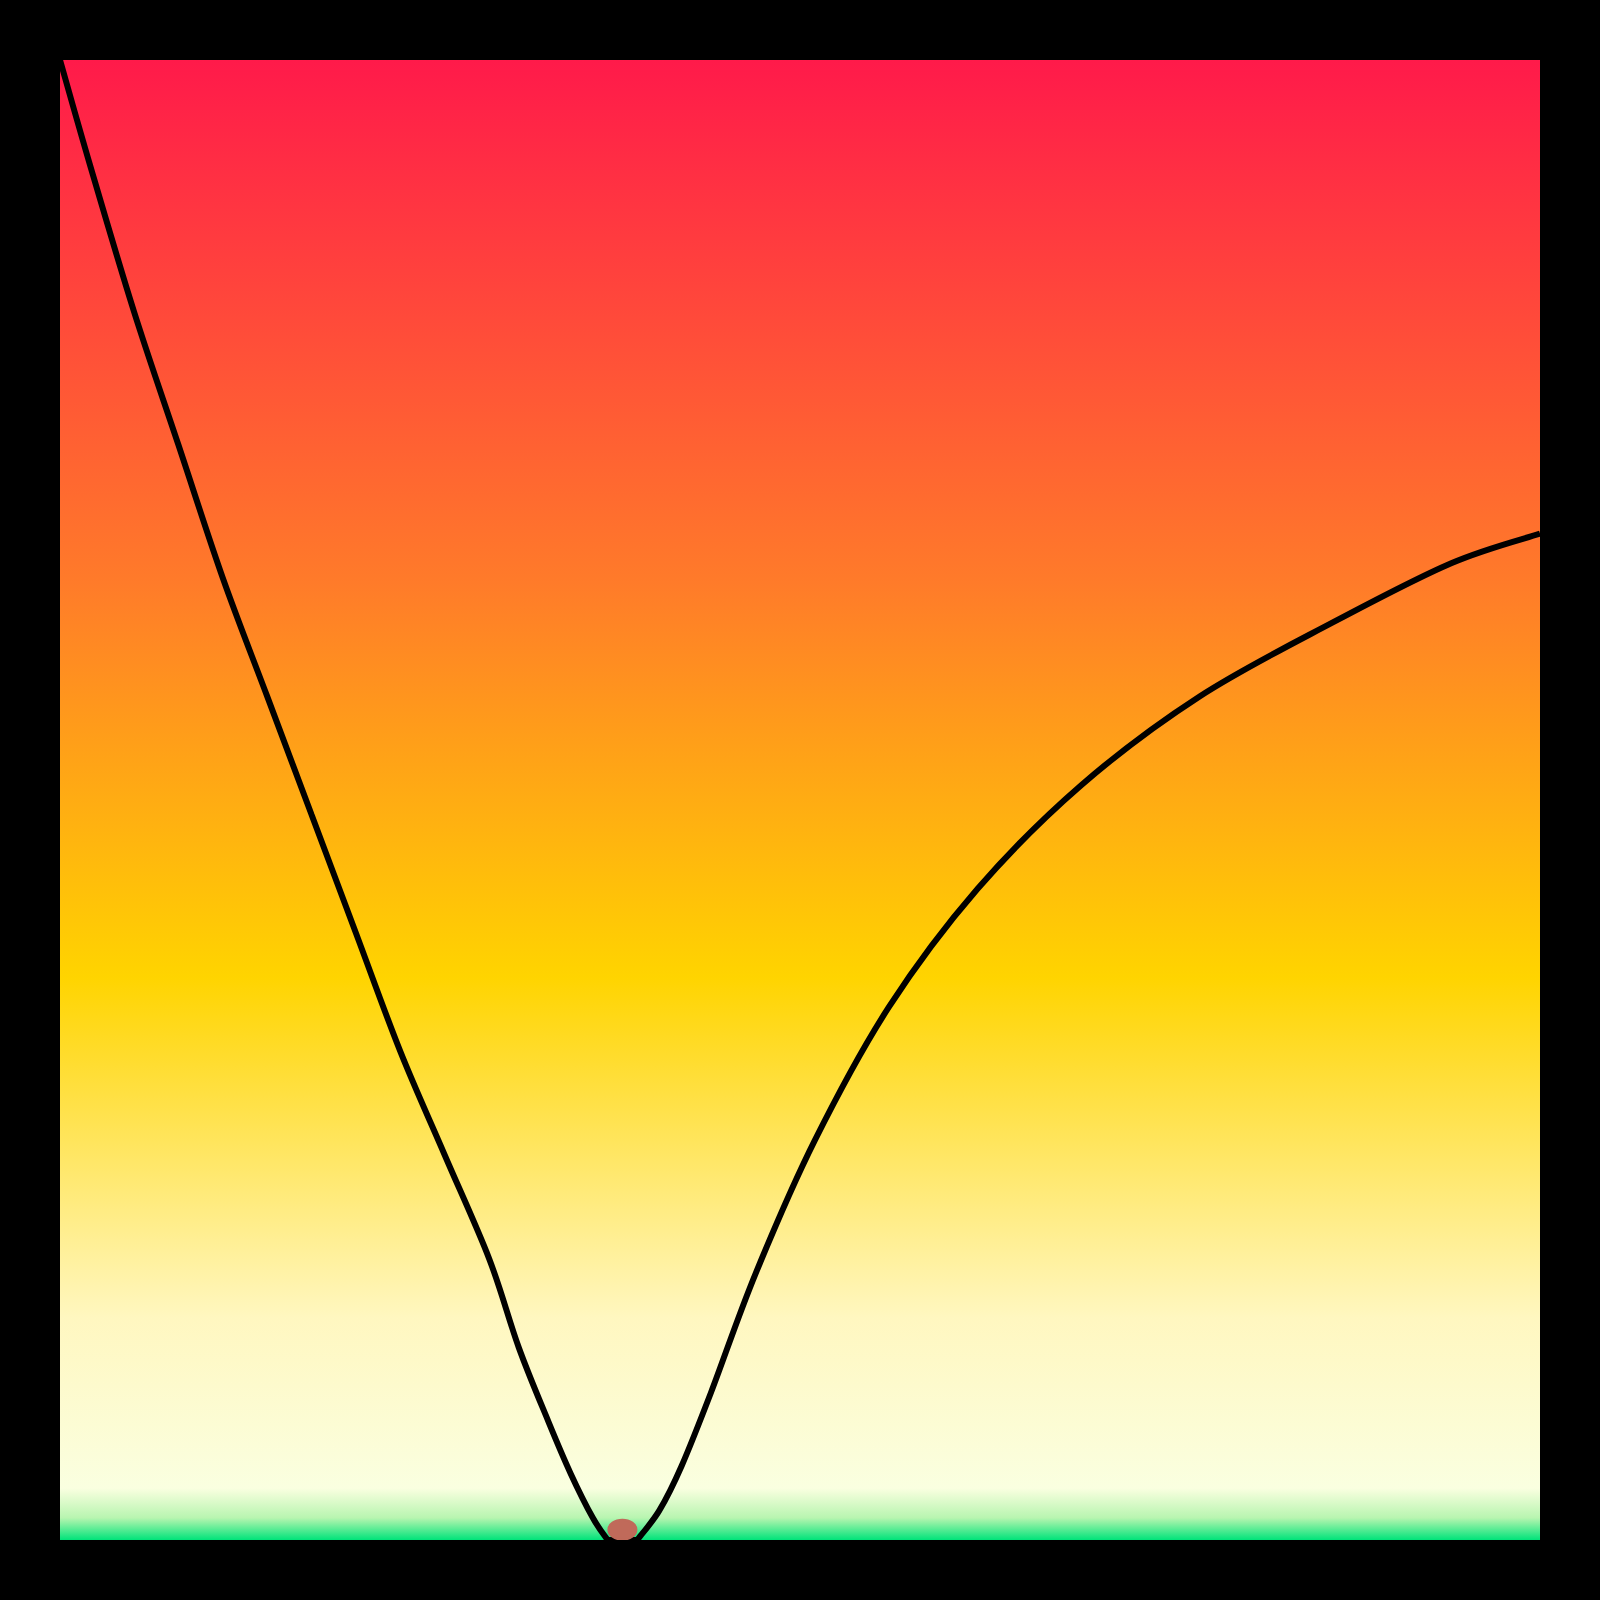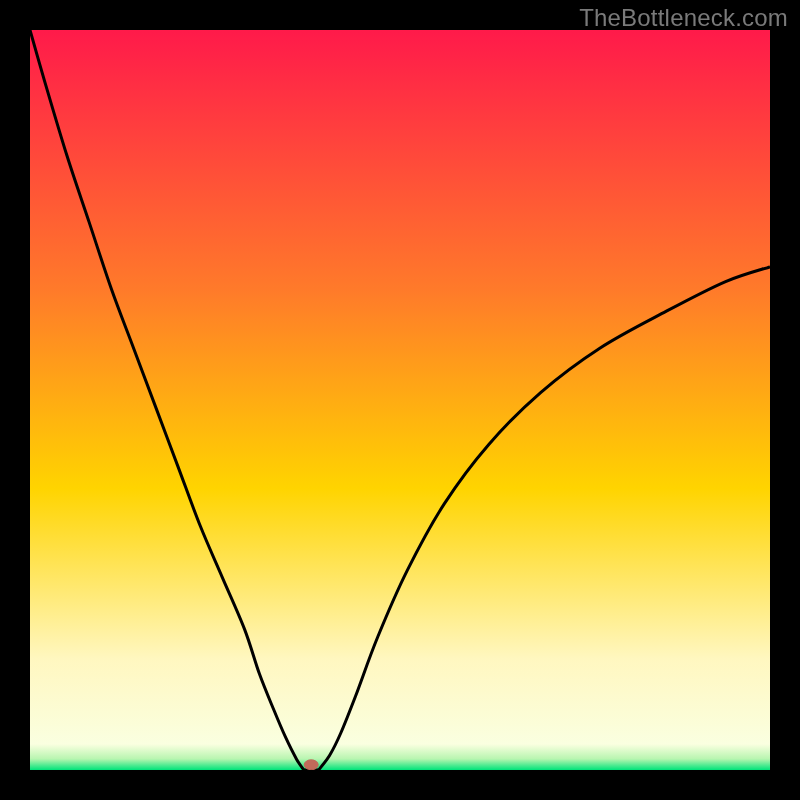--- a/index.html
+++ b/index.html
@@ -35,21 +35,20 @@
     letter-spacing: 0.2px;
     user-select: none;
   }
   svg { display: block; }
 </style>
 </head>
 <body>
 
 <div class="frame">
 
-  <div class="watermark">TheBottleneck.com</div>
 
   <div class="plot">
     <svg id="chart-svg" width="740" height="740" viewBox="0 0 740 740">
       <defs>
         <linearGradient id="bg-grad" x1="0" y1="0" x2="0" y2="1">
             <stop offset="0%" stop-color="#ff1a4a"></stop>
             <stop offset="35%" stop-color="#ff7a2a"></stop>
             <stop offset="62%" stop-color="#ffd400"></stop>
             <stop offset="85%" stop-color="#fff7c0"></stop>
             <stop offset="96.5%" stop-color="#faffe0"></stop>

